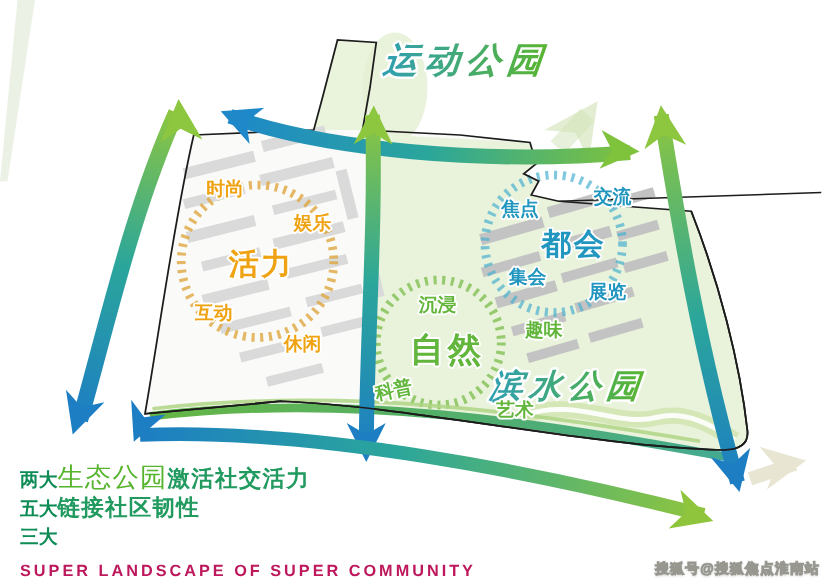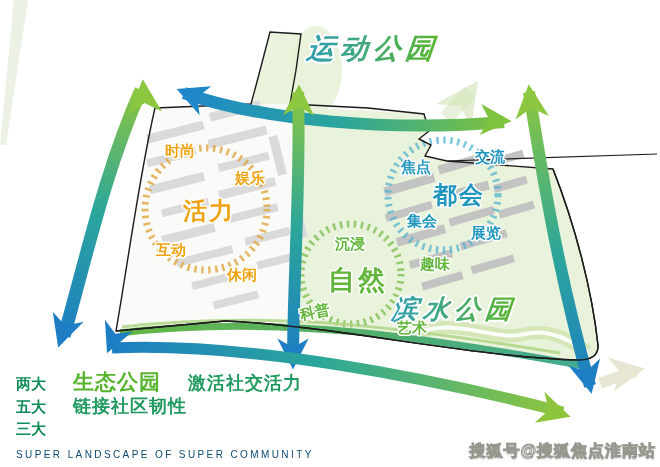--- a/index.html
+++ b/index.html
@@ -10,28 +10,28 @@
   .lbl{font-weight:bold;paint-order:stroke;stroke:#fff;stroke-width:3px;stroke-linejoin:round;}
   .lbl-sm{font-size:15px;}
   .lbl-big{font-size:24px;letter-spacing:2px;}
   .orange{fill:#f0a312;}
   .blue{fill:#2196be;}
   .greenlbl{fill:#63b63c;}
   .park-title{font-style:italic;font-weight:bold;paint-order:stroke;stroke:#fff;
               stroke-width:4px;stroke-linejoin:round;}
   
   .legend{position:absolute;left:16px;top:368px;}
-  .legend-line{display:flex;align-items:baseline;height:26px;white-space:nowrap;gap:27px;}
+  .legend-line{display:flex;align-items:baseline;height:26px;white-space:nowrap;}
   .lg-prefix{font-size:15px;font-weight:bold;color:#0e8c56;}
-  .lg-big{font-size:21px;font-weight:bold;color:#56b42d;letter-spacing:1px;}
+  .lg-big{font-size:21px;font-weight:normal;color:#56b42d;letter-spacing:1px;}
   .lg-suffix{font-size:18px;font-weight:bold;color:#219a5f;letter-spacing:1px;}
-  .legend-english{margin-top:3px;font-size:10px;letter-spacing:2.4px;color:#0c4a6e;
-                  font-weight:normal;white-space:nowrap;}
+  .legend-english{margin-top:3px;font-size:13px;letter-spacing:2.4px;color:#be185d;
+                  font-weight:bold;white-space:nowrap;}
   
-  .watermark{position:absolute;right:4px;bottom:5px;font-size:16px;font-weight:bold;
+  .watermark{position:absolute;right:4px;bottom:5px;font-size:11px;font-weight:bold;
              color:#fff;letter-spacing:1px;-webkit-text-stroke:0.9px #979790;
              text-shadow:0 1px 2px rgba(130,130,125,.65);white-space:nowrap;}
 </style>
 </head>
 <body>
 
 <div id="stage">
 <svg width="660" height="467" viewBox="0 0 660 467">
   <defs>
     <path id="ah" d="M0 -2 L-12 22 L0 15 L12 22 Z"></path>

